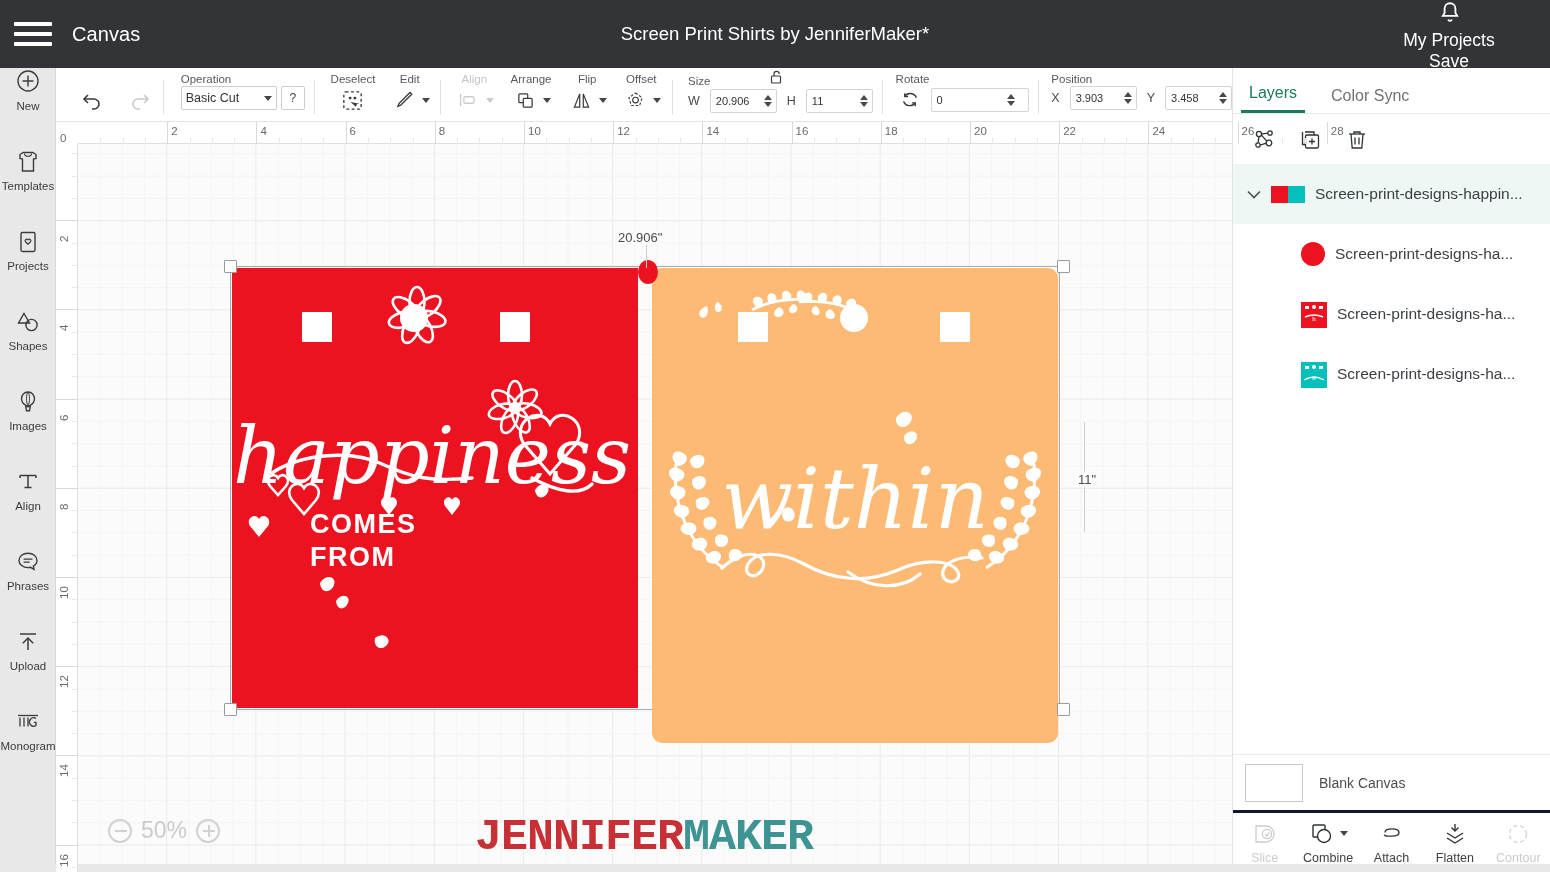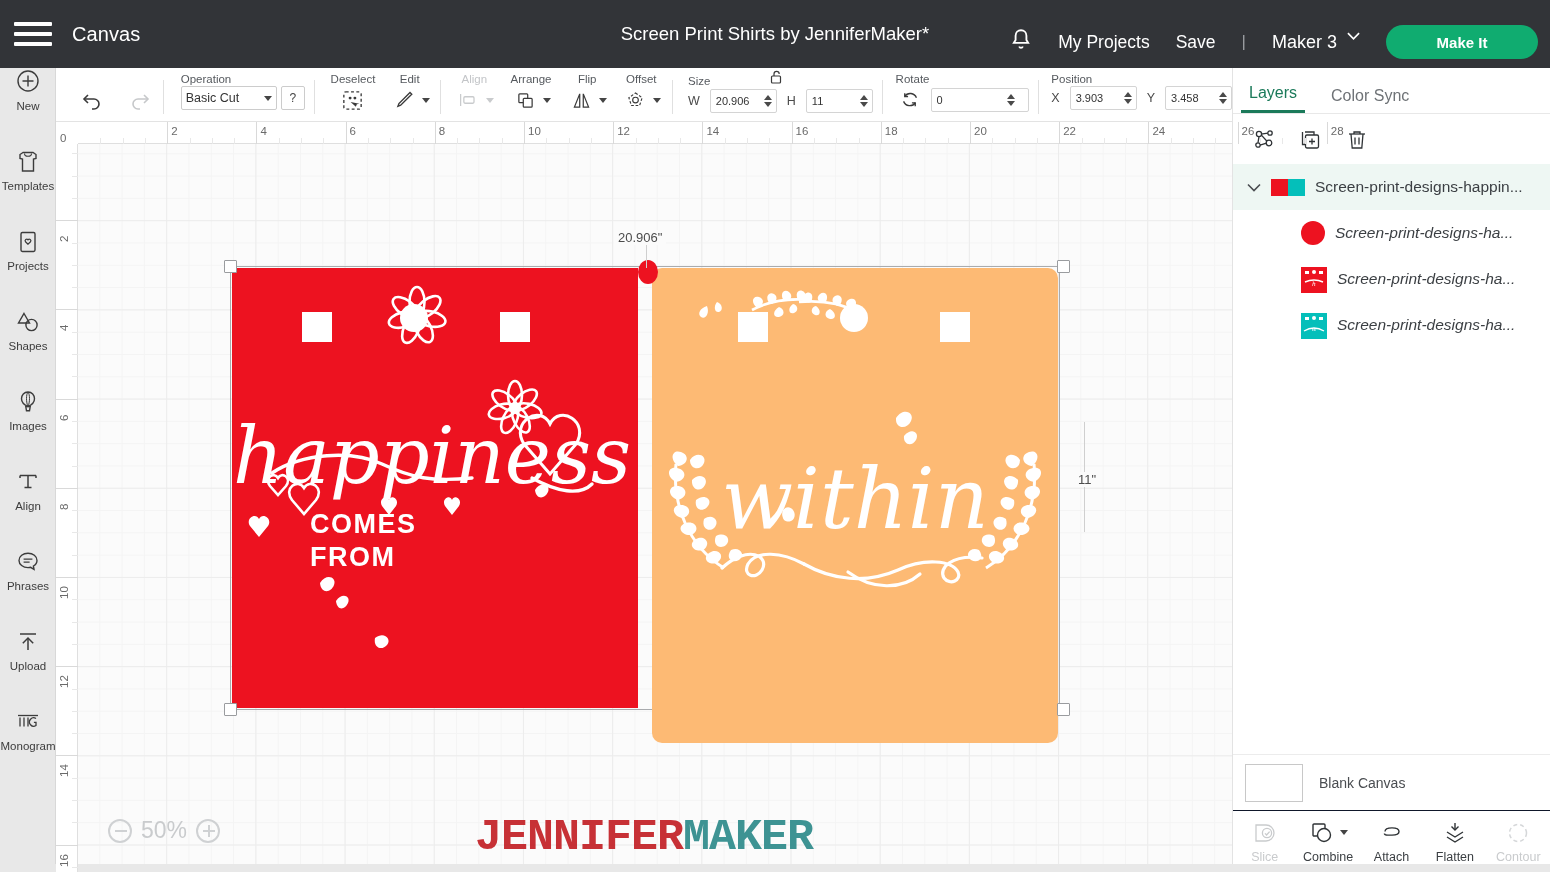--- a/index.html
+++ b/index.html
@@ -18,21 +18,21 @@
   .hamburger { margin-left: 14px; width: 38px; height: 30px;
     display: flex; flex-direction: column; justify-content: space-between; padding: 3px 0; cursor: pointer;}
   .hamburger span { display: block; height: 4px; background: #fff; border-radius: 1px; }
   .hdr-canvas { color: #fff; font-size: 20px; margin-left: 20px; letter-spacing: .1px; }
   .hdr-title {
     position: absolute; left: 0; width: 1550px; text-align: center;
     color: #fff; font-size: 18.5px; pointer-events: none;
   }
   .hdr-right {
     position: absolute; right: 0; top: 0; height: 84px;
-    display: flex; align-items: center; gap: 0px; padding-right: 12px;
+    display: flex; align-items: center; gap: 0px; padding-right: 12px; flex-direction: column;
   }
   .bell { width: 26px; height: 30px; margin-right: 24px; position: relative; cursor: pointer; }
   .hdr-link { color: #fff; font-size: 17.5px; margin-right: 26px; cursor: pointer; font-weight: 500;}
   .hdr-sep { color: #9b9da1; font-size: 17px; margin-right: 26px; }
   .machine { color: #fff; font-size: 18px; display: flex; align-items: flex-start; gap: 10px; margin-right: 26px; cursor: pointer;}
   .chev { width: 13px; height: 8px; }
   .makeit {
     background: #10ac70; color: #fff; font-size: 15px; font-weight: bold;
     border: none; border-radius: 20px; width: 152px; height: 34px; cursor: pointer;
   }
@@ -158,35 +158,35 @@
     position: absolute; top: 68px; left: 1232px; width: 318px; height: 804px;
     background: #fff; border-left: 1px solid #e3e3e3;
   }
   .rp-tabs { display: flex; height: 46px; align-items: flex-end; padding-left: 8px; gap: 18px;
              border-bottom: 1px solid #e8e8e8; }
   .rp-tab { font-size: 16px; color: #6e7276; padding: 0 8px 8px 8px; cursor: pointer; }
   .rp-tab.active { color: #1b7a5a; border-bottom: 3px solid #1b7a5a; font-weight: 500;}
   .rp-tools { display: flex; gap: 18px; padding: 12px 0 10px 18px; }
   .rp-tool { width: 28px; height: 28px; cursor: pointer; }
   .layer {
-    display: flex; align-items: center; gap: 10px; height: 46px; padding-left: 12px; cursor: pointer;
+    display: flex; align-items: center; gap: 10px; height: 60px; padding-left: 12px; cursor: pointer;
   }
   .layer.group { background: #eef7f3; padding-left: 14px; }
-  .layer.child { padding-left: 68px; font-style: italic; }
+  .layer.child { padding-left: 68px; }
   .lname { font-size: 15.5px; color: #3b3f43; white-space: nowrap; overflow: hidden; }
   .swatch-pair { display:flex; }
   .sw { width: 17px; height: 17px; }
   .dot { width: 24px; height: 24px; border-radius: 50%; }
   .thumb { width: 26px; height: 28px; position: relative; overflow: hidden; }
   .rp-bottom { position: absolute; bottom: 0; left: 0; width: 317px; }
   .blank-row { display: flex; align-items: center; gap: 16px; height: 56px; padding-left: 12px;
                border-top: 1px solid #ececec; }
   .blank-sw { width: 58px; height: 38px; border: 1px solid #c8c8c8; background: #fff; }
   .blank-lbl { font-size: 14px; color: #4a4d51; }
-  .ops { display: flex; height: 62px; border-top: 1px solid #0f172a; }
+  .ops { display: flex; height: 62px; border-top: 3px solid #0f172a; }
   .op { flex: 1; display: flex; flex-direction: column; align-items: center; justify-content: center;
         gap: 4px; cursor: pointer; }
   .op .oplbl { font-size: 12.5px; color: #3b3f43; }
   .op.disabled .oplbl { color: #c9cbcd; }
   .op svg { display:block; }
   .bot-strip { position:absolute; bottom:0; left:0; width:1550px; height:8px; background:#e8e8e8; }
 </style>
 </head>
 <body>
 

